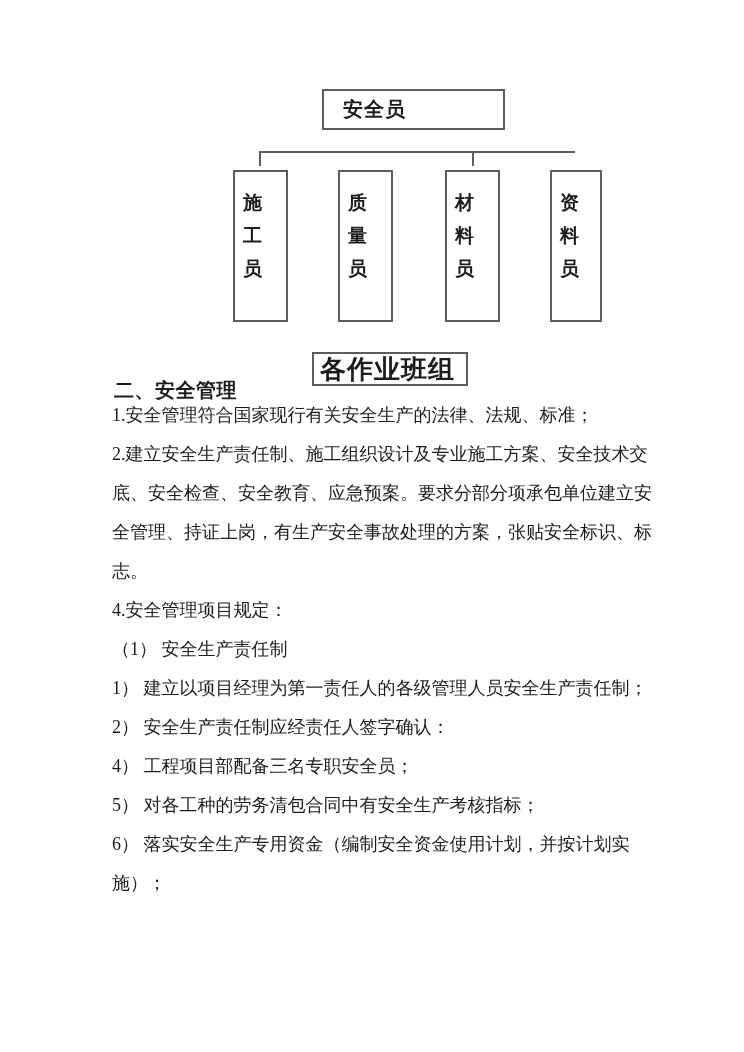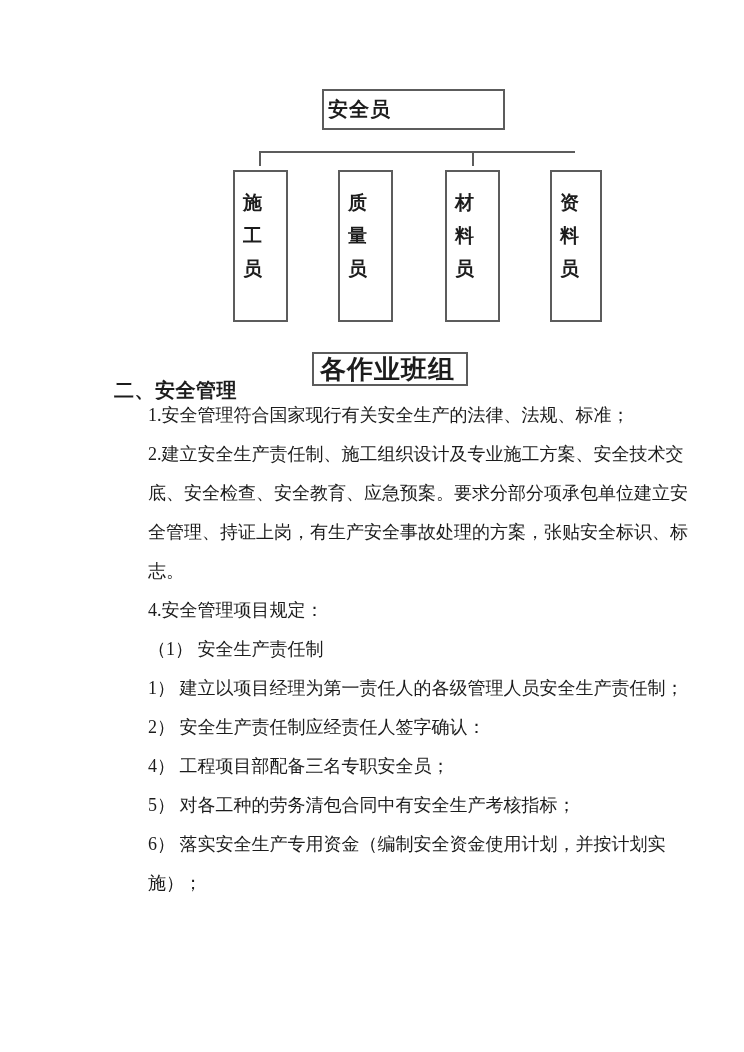--- a/index.html
+++ b/index.html
@@ -25,21 +25,21 @@
     font-weight: bold;
     color: #1c1c1c;
   }
   .root-box {
     left: 322px;
     top: 89px;
     width: 183px;
     height: 41px;
     display: flex;
     align-items: center;
-    padding-left: 4px;
+    padding-left: 19px;
     font-size: 20px;
     letter-spacing: 1px;
   }
   .connector-h {
     position: absolute;
     left: 259px;
     top: 151px;
     width: 316px;
     height: 0;
     border-top: 2px solid #5c5c5c;
@@ -89,21 +89,20 @@
     font-weight: bold;
     letter-spacing: 0.5px;
     white-space: nowrap;
     margin-top: 9px;
   }
   .body-text {
     position: absolute;
     left: 112px;
     top: 396px;
     width: 560px;
-    margin-left: 36px;
   }
   .body-line {
     height: 39px;
     line-height: 39px;
     font-size: 18px;
     white-space: nowrap;
     letter-spacing: 0px;
   }
 </style>
 </head>

